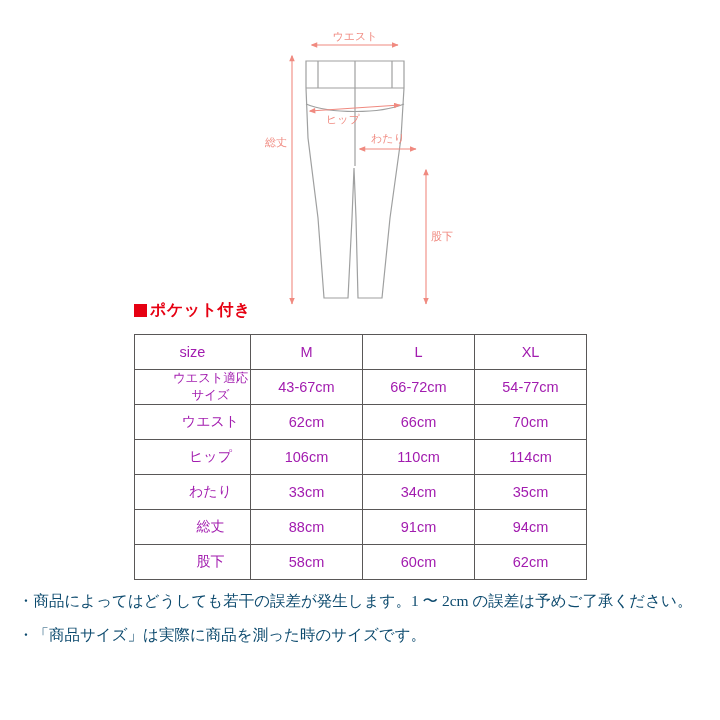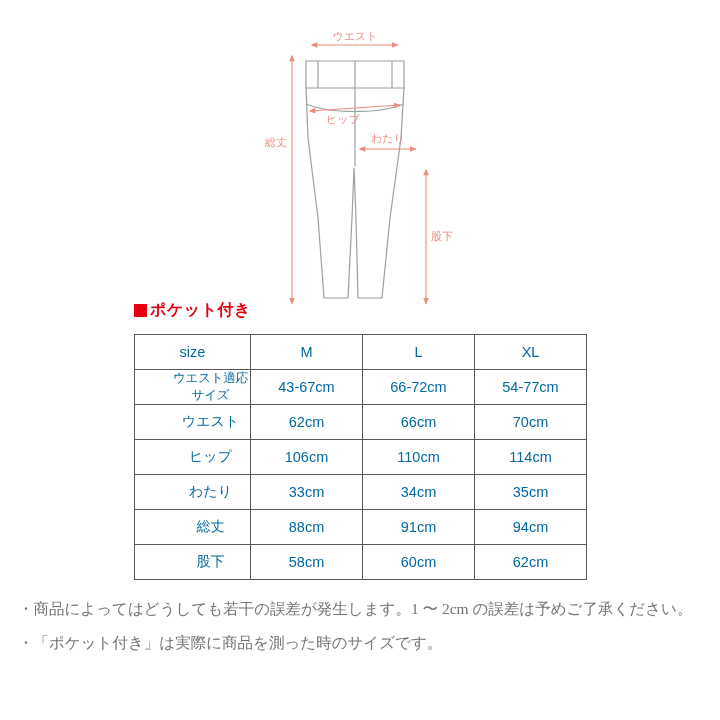--- a/index.html
+++ b/index.html
@@ -65,42 +65,42 @@
     width: 452px;
     table-layout: fixed;
   }
   th, td {
     border: 1px solid #595757;
     height: 34px;
     text-align: center;
     vertical-align: middle;
     font-size: 14.5px;
     font-weight: normal;
-    color: #0369a1;
+    color: #a21caf;
     padding: 0;
   }
   col.c0 { width: 116px; }
   col.c1 { width: 112px; }
   col.c2 { width: 112px; }
   col.c3 { width: 112px; }
   .rowhead { font-size: 14px; padding-left: 36px; }
   .rowhead.small { font-size: 12.5px; letter-spacing: -0.2px; }
 
   
   .notes {
     position: absolute;
     left: 18px;
     top: 590px;
     width: 690px;
   }
   .notes p {
-    margin: 8px 0 12px 0;
+    margin: 0 0 12px 0;
     font-size: 15.5px;
     line-height: 1.45;
-    color: #737373;
+    color: #0c4a6e;
     font-family: "Liberation Serif", serif;
   }
   .mlabel {
     fill: #f08a80;
     font-size: 11px;
     font-family: "Liberation Sans", sans-serif;
   }
 </style>
 </head>
 <body>
@@ -212,16 +212,16 @@
           <td>58cm</td>
           <td>60cm</td>
           <td>62cm</td>
         </tr>
       </tbody>
     </table>
   </div>
 
   <div class="notes">
     <p>・商品によってはどうしても若干の誤差が発生します。1 〜 2cm の誤差は予めご了承ください。</p>
-    <p>・「ポケット付き」は実際に商品を測った時のサイズです。</p>
+    <p>・「商品サイズ」は実際に商品を測った時のサイズです。</p>
   </div>
 
 </div>
 
 </body></html>

